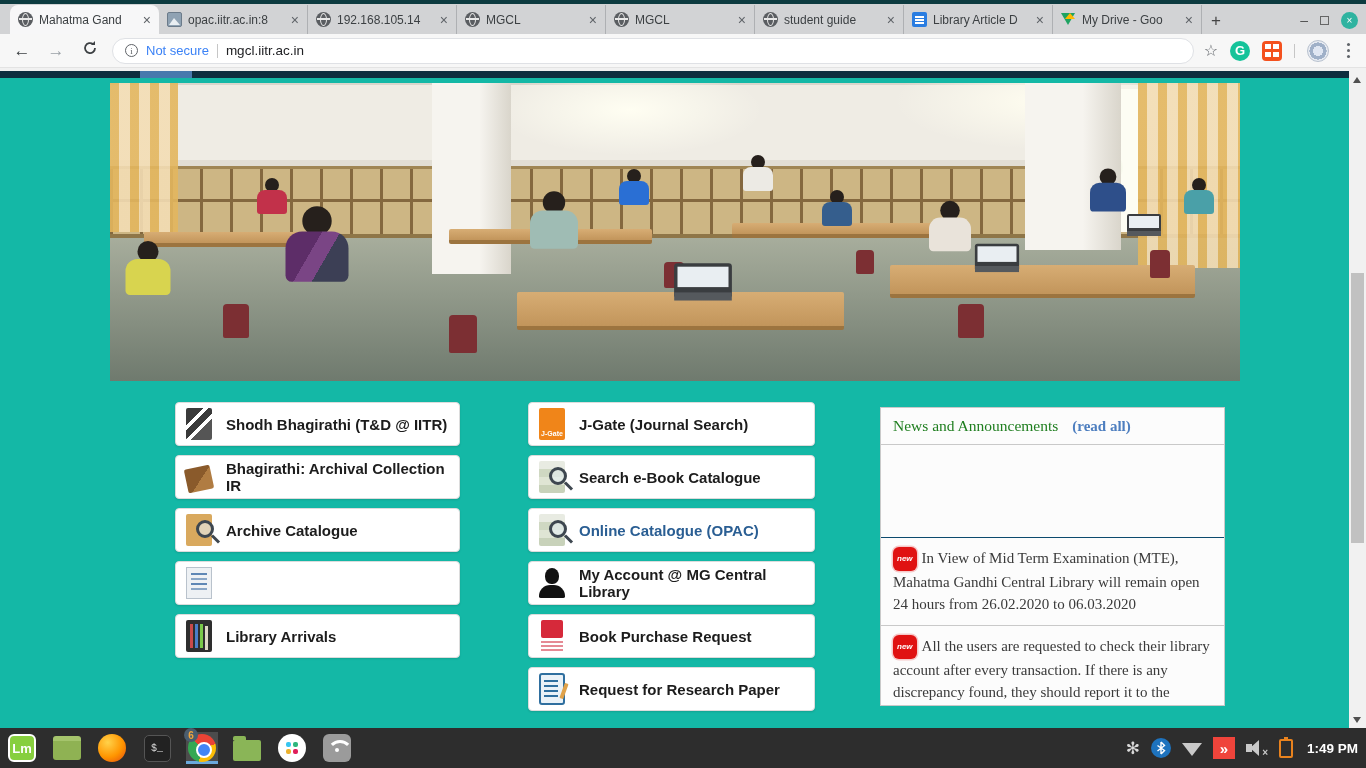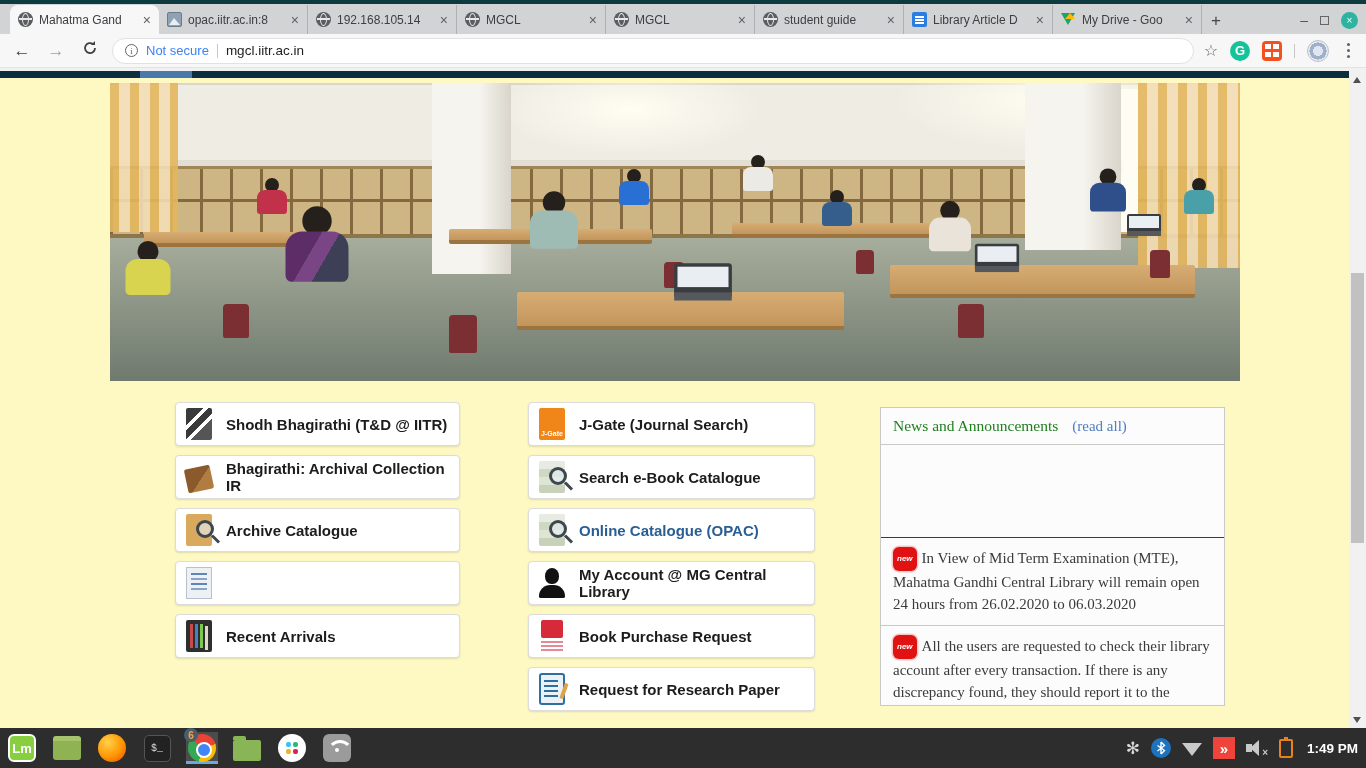--- a/index.html
+++ b/index.html
@@ -43,21 +43,21 @@
   .tb-right { display:flex; align-items:center; gap:12px; }
   .star { color:#5f6368; font-size:16px; }
   .ext-g { width:20px; height:20px; border-radius:50%; background:#15c39a; color:#fff; font-weight:bold; font-size:13px; display:flex; align-items:center; justify-content:center; }
   .ext-o { width:20px; height:20px; border-radius:4px; background:#f4511e; position:relative; }
   .ext-o::before { content:""; position:absolute; left:3px; top:3px; width:14px; height:5px; background:#fff; box-shadow:0 8px 0 #fff; }
   .ext-o::after { content:""; position:absolute; left:9px; top:3px; width:2px; height:14px; background:#f4511e; }
   .avatar { width:22px; height:22px; border-radius:50%; background:radial-gradient(circle at 50% 50%, #dfe6f2 0 35%, #9fb0c8 36% 60%, #e7ebf2 61%); border:1px solid #b9c2cf; }
   .dots { width:3px; height:3px; background:#5f6368; border-radius:50%; box-shadow:0 6px 0 #5f6368, 0 -6px 0 #5f6368; margin:0 6px; }
 
   
-  .page { position:relative; height:660px; background:#fef9c3; border-top:3px solid #f1f1f1; overflow:hidden; }
+  .page { position:relative; height:660px; background:#14b8a6; border-top:3px solid #f1f1f1; overflow:hidden; }
   .sitebar { height:7px; background:#0d2e3f; width:1349px; position:relative; }
   .sitebar-hl { position:absolute; left:140px; top:0; width:52px; height:7px; background:#4779ad; }
 
   
   .vscroll { position:absolute; right:0; top:0; width:17px; height:660px; background:#f1f1f1; z-index:30; }
   .varrow { position:absolute; left:4px; width:0; height:0; border-left:4.5px solid transparent; border-right:4.5px solid transparent; }
   .varrow.up { top:6px; border-bottom:6px solid #505050; }
   .varrow.down { bottom:8px; border-top:6px solid #505050; }
   .vthumb { position:absolute; left:2px; top:202px; width:13px; height:270px; background:#c1c1c1; }
 
@@ -111,21 +111,21 @@
   .bic-redbook::before { content:""; position:absolute; left:2px; top:0; width:22px; height:18px; background:#d6293a; border-radius:2px; }
   .bic-redbook::after { content:""; position:absolute; left:2px; top:21px; width:22px; height:2px; background:#e58a94; box-shadow:0 4px 0 #e58a94, 0 8px 0 #e58a94; }
   .bic-clipboard { background:#eaf2f8; border:2px solid #2f6f9f; border-radius:3px; }
   .bic-clipboard::before { content:""; position:absolute; left:3px; top:5px; width:14px; height:2px; background:#2f6f9f; box-shadow:0 5px 0 #2f6f9f, 0 10px 0 #2f6f9f, 0 15px 0 #2f6f9f; }
   .bic-clipboard::after { content:""; position:absolute; right:-3px; top:8px; width:4px; height:16px; background:#e0a24a; transform:rotate(20deg); border-radius:1px; }
 
   
   .news { position:absolute; left:880px; top:336px; width:345px; height:299px; background:#fcfcfc; border:1px solid #c9c9c9; overflow:hidden; font-family:"Liberation Serif",serif; }
   .news-head { height:37px; display:flex; align-items:center; gap:14px; padding:0 12px; border-bottom:1px solid #c9c9c9; }
   .news-title { color:#1f7e1f; font-weight:normal; font-size:15.5px; }
-  .read-all { color:#4d7ebf; font-weight:normal; font-size:15px;text-align:center; }
+  .read-all { color:#4d7ebf; font-weight:bold; font-size:15px;text-align:center; }
   .news-item { padding:9px 12px 10px; border-bottom:1px solid #c9c9c9; font-size:15px; line-height:22px; color:#3a3a3a; }
   .news-item.first { margin-top:92px; border-top:1px solid #0c4a6e; }
   .new-badge { display:inline-block; background:#e01212; color:#fff; font-family:"Liberation Sans",sans-serif; font-size:8px; font-weight:bold; font-style:italic; padding:1px 4px; border-radius:6px; margin-right:5px; vertical-align:2px; box-shadow:0 0 0 1.5px #f6c9c9; }
 
   
   .taskbar { height:40px; background:#2d2d2d; display:flex; align-items:center; padding:0 6px; gap:13px; position:relative; }
   .tk { width:32px; height:32px; display:flex; align-items:center; justify-content:center; position:relative; flex:0 0 32px; }
   .tk.active { background:#4c4c4c; box-shadow:inset 0 -3px 0 #6aa9dc; }
   .tk-mint { width:28px; height:28px; background:#87cf3e; border-radius:6px; border:2px solid #fff; color:#fff; font-weight:bold; font-size:13px; display:flex; align-items:center; justify-content:center; }
   .tk-gwin { width:28px; height:24px; background:#8fb253; border-radius:3px; border-top:5px solid #a5c46c; }
@@ -313,21 +313,21 @@
     </div>
     <div class="btn">
       <span class="bic bic-foldsearch mag"></span>
       <span class="btn-label">Archive Catalogue</span>
     </div>
     <div class="btn">
       <span class="bic bic-shelfdoc"></span>
     </div>
     <div class="btn">
       <span class="bic bic-recent"></span>
-      <span class="btn-label">Recent Arrivals</span>
+      <span class="btn-label">Library Arrivals</span>
     </div>
   </div>
 
   <div class="col mid">
     <div class="btn">
       <span class="bic bic-jgate">J-Gate</span>
       <span class="btn-label">J-Gate (Journal Search)</span>
     </div>
     <div class="btn">
       <span class="bic bic-ebooks mag"></span>

